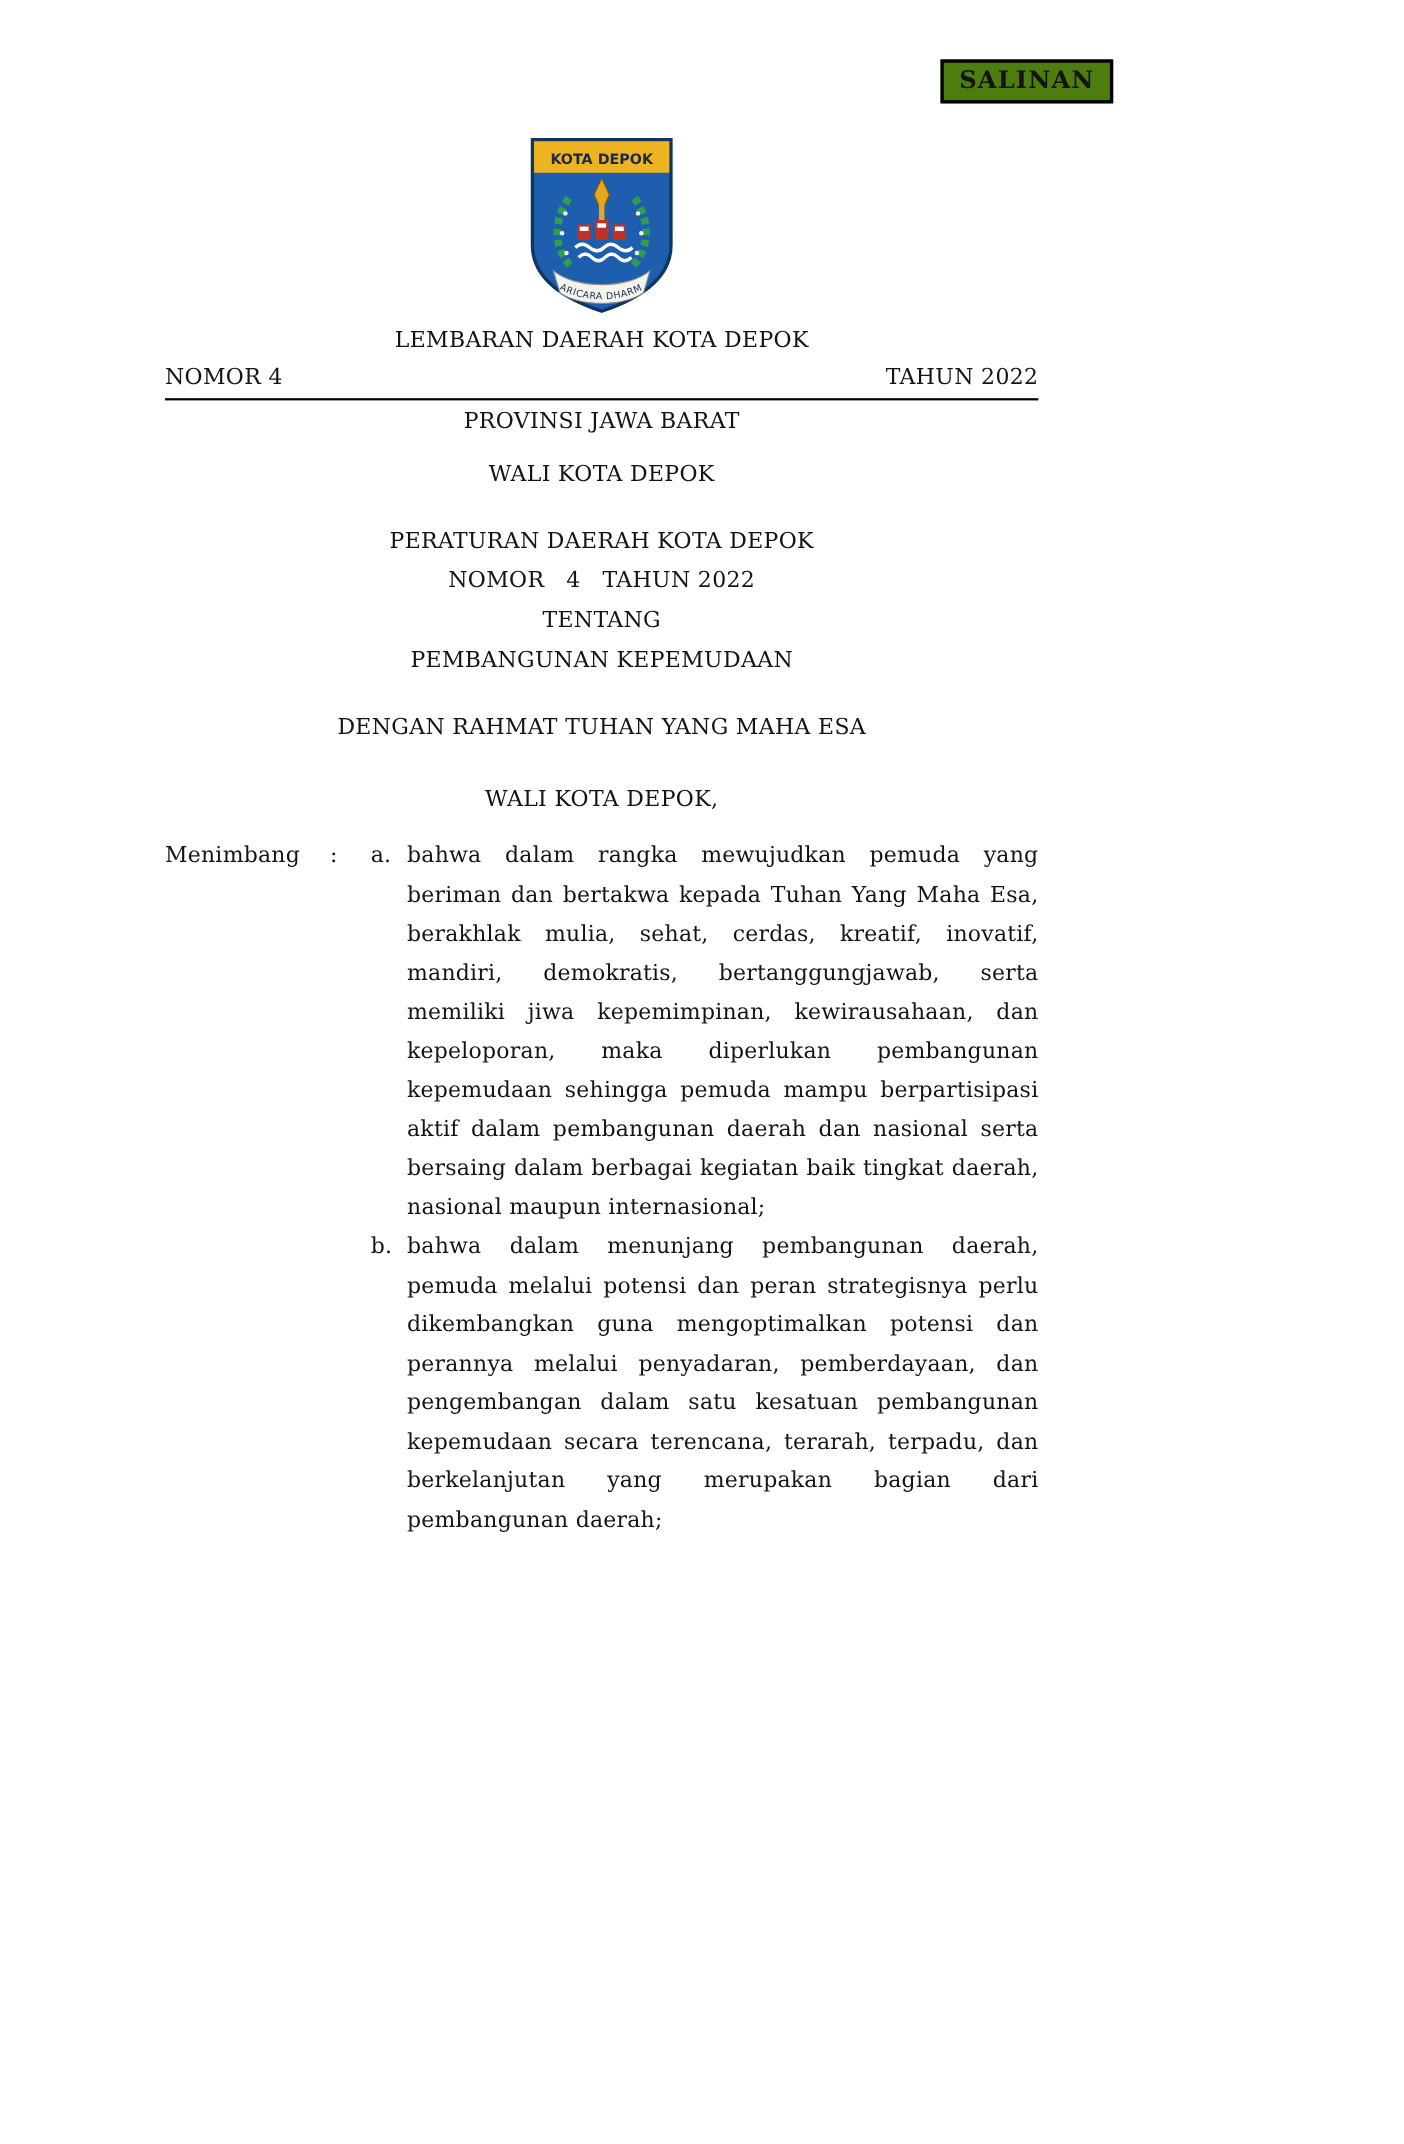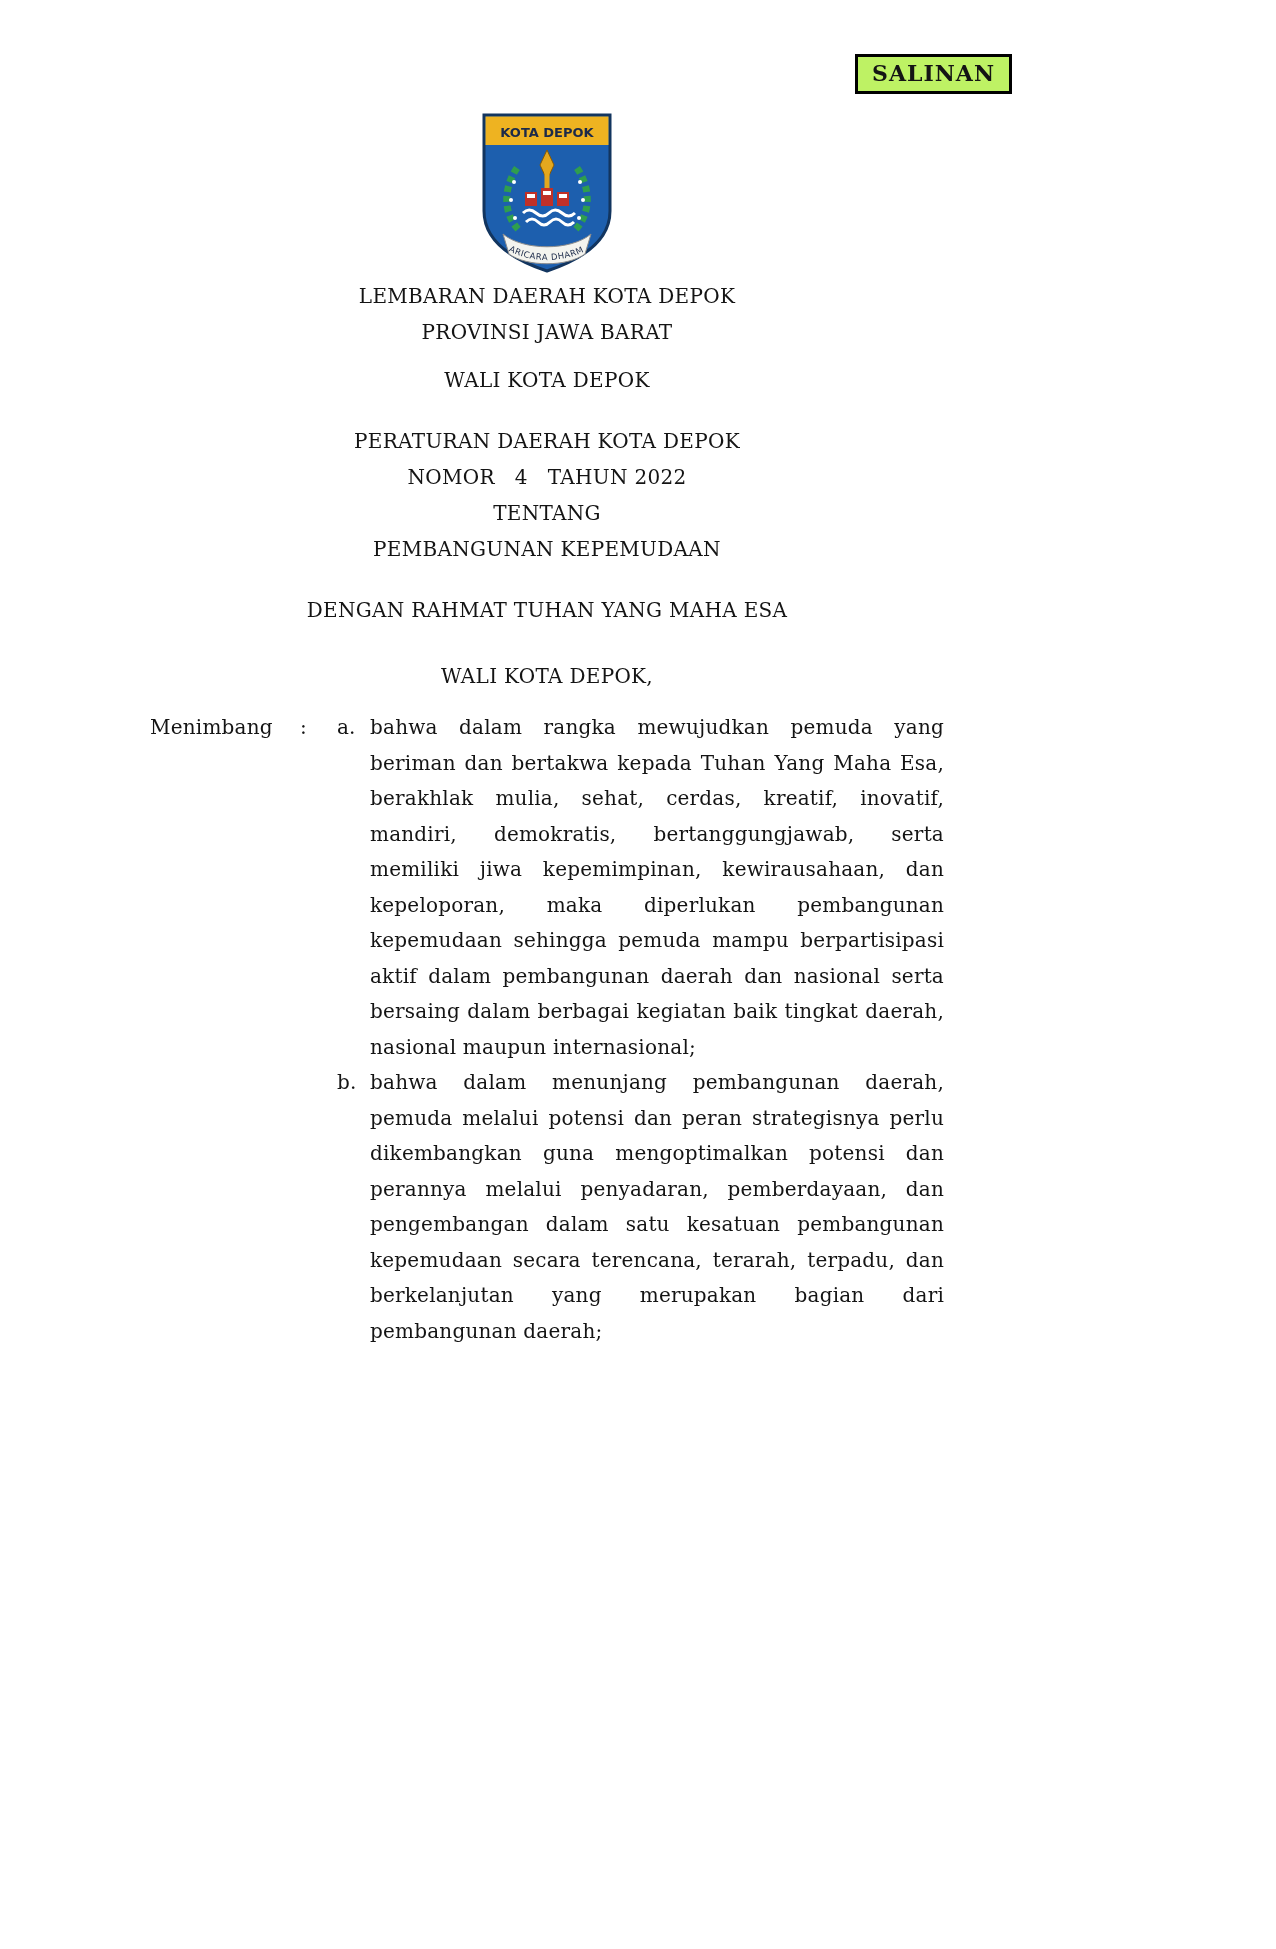--- a/index.html
+++ b/index.html
@@ -7,33 +7,33 @@
   body {
     height: 1949px;
     position: relative;
     font-family: "DejaVu Serif", serif;
     color: #141414;
     overflow: hidden;
   }
   .page {
     position: absolute;
     left: 150px;
-    top: 0;
+    top: 12px;
     width: 794px;
   }
   .stamp {
     position: absolute;
     left: 855px;
     top: 54px;
     border: 3px solid #000;
     padding: 3px 14px 5px 14px;
     font-weight: bold;
     font-size: 22px;
     letter-spacing: 1px;
-    background: #bef264;
+    background: #4d7c0f;
   }
   .logo-wrap {
     margin: 112px auto 0 auto;
     width: 132px;
     height: 162px;
   }
   .h {
     font-size: 20px;
     line-height: 36px;
     letter-spacing: 0.3px;
@@ -121,20 +121,24 @@
         <path id="mottoPath" d="M28,139 C50,151 82,151 104,139"></path>
       </defs>
       <text font-size="8.5" fill="#23314f" font-family="DejaVu Sans, sans-serif" letter-spacing="0.5">
         <textPath href="#mottoPath" startOffset="50%" text-anchor="middle">PARICARA DHARMA</textPath>
       </text>
     </svg>
   </div>
 
   <div class="h title-lembaran">LEMBARAN DAERAH KOTA DEPOK</div>
 
+  <div class="nomor-row">
+    <span>NOMOR 4</span>
+    <span>TAHUN 2022</span>
+  </div>
 
   <div class="h">PROVINSI JAWA BARAT</div>
   <div class="h mt-sm">WALI KOTA DEPOK</div>
 
   <div class="h mt-blank">PERATURAN DAERAH KOTA DEPOK</div>
   <div class="h pre">NOMOR   4   TAHUN 2022</div>
   <div class="h">TENTANG</div>
   <div class="h">PEMBANGUNAN KEPEMUDAAN</div>
 
   <div class="h mt-blank">DENGAN RAHMAT TUHAN YANG MAHA ESA</div>

